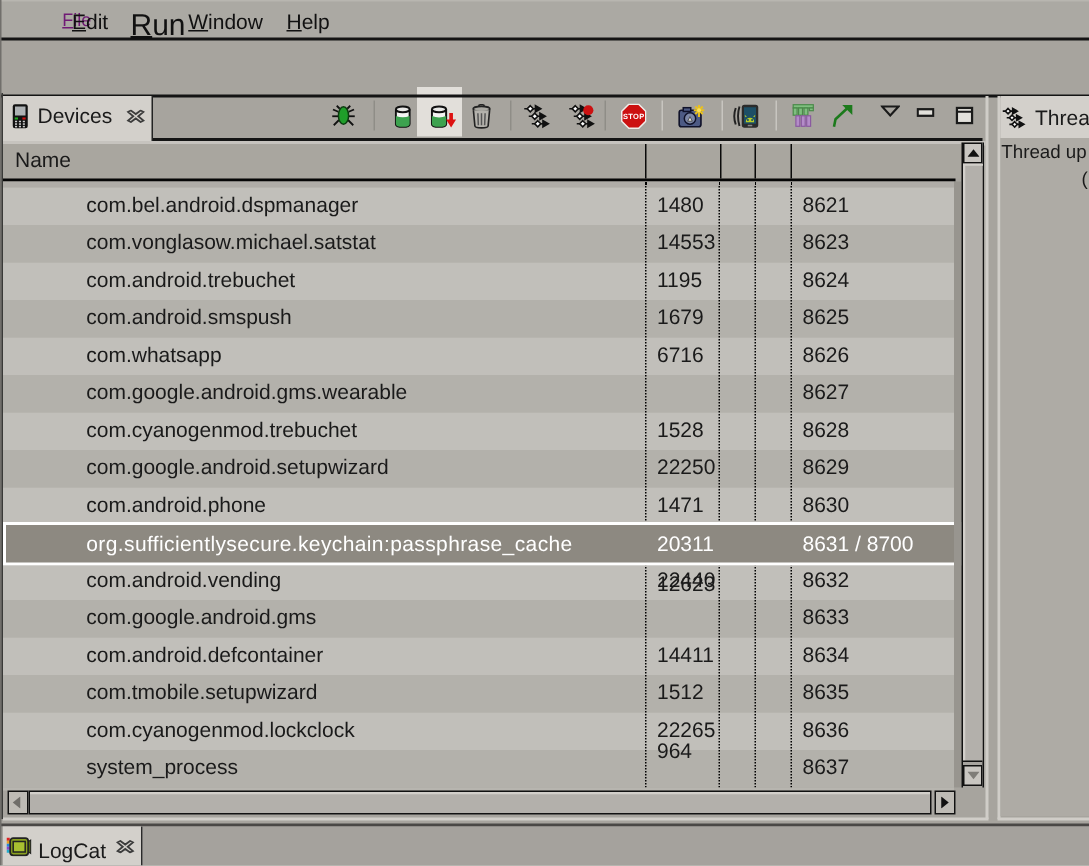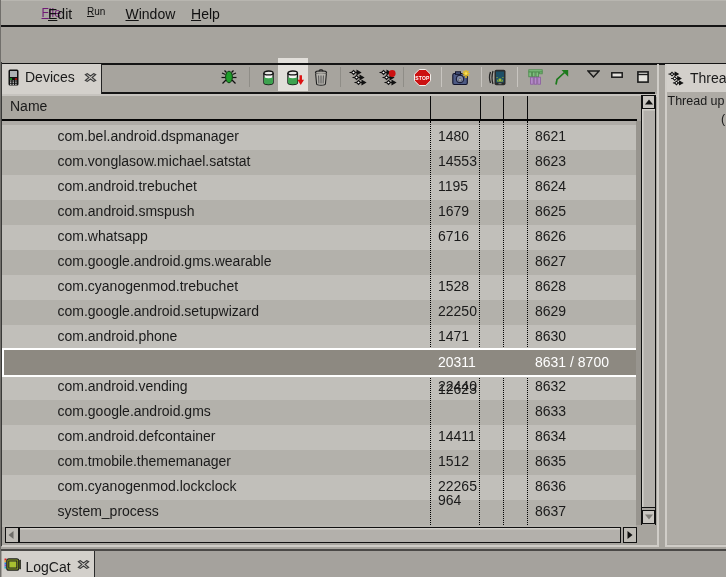--- a/index.html
+++ b/index.html
@@ -11,21 +11,21 @@
 </head>
 <body>
 <div id="win">
 
   <div class="abs" style="left:0;top:0;width:726px;height:26px;background:#aba9a3;"></div>
   <div class="abs" style="left:0;top:0;width:726px;height:1px;background:#b8b6b0;"></div>
   <div class="abs" style="left:0;top:25px;width:726px;height:2px;background:#141414;"></div>
   <div id="menuitems">
       <div class="txt" style="left:11.5px;top:6px;font-size:12px;color:#701a75;padding-left:30px;"><span style="text-decoration:underline;">F</span>ile</div>
       <div class="txt" style="left:48px;top:6px;font-size:14px;color:#111;"><span style="text-decoration:underline;">E</span>dit</div>
-      <div class="txt" style="left:87px;top:6px;font-size:10px;color:#111;"><span style="text-decoration:underline;">R</span>un</div>
+      <div class="txt" style="left:87px;top:6px;font-size:20px;color:#111;"><span style="text-decoration:underline;">R</span>un</div>
       <div class="txt" style="left:125.5px;top:6px;font-size:14px;color:#111;"><span style="text-decoration:underline;">W</span>indow</div>
       <div class="txt" style="left:191px;top:6px;font-size:14px;color:#111;"><span style="text-decoration:underline;">H</span>elp</div>
     </div>
 
   <div class="abs" style="left:277.5px;top:58px;width:30px;height:33px;background:#e2dfda;"></div>
 
   <div class="abs" style="left:0;top:62.5px;width:726px;height:2px;background:#141414;"></div>
 
   <div class="abs" style="left:101.5px;top:91.5px;width:553px;height:2px;background:#141414;"></div>
 
@@ -88,41 +88,42 @@
       <div class="txt" style="left:535px;top:378.2px;font-size:14px;">8632</div>
       <div class="abs" style="left:2px;top:400.2px;width:634px;height:25px;background:#b3b1ab;"></div>
       <div class="txt" style="left:57.5px;top:403.2px;font-size:14px;">com.google.android.gms</div>
       <div class="txt" style="left:438px;top:381px;font-size:14px;">12623</div>
       <div class="txt" style="left:535px;top:403.2px;font-size:14px;">8633</div>
       <div class="abs" style="left:2px;top:425.2px;width:634px;height:25px;background:#c1bfba;"></div>
       <div class="txt" style="left:57.5px;top:428.2px;font-size:14px;">com.android.defcontainer</div>
       <div class="txt" style="left:438px;top:428.2px;font-size:14px;">14411</div>
       <div class="txt" style="left:535px;top:428.2px;font-size:14px;">8634</div>
       <div class="abs" style="left:2px;top:450.2px;width:634px;height:25px;background:#b3b1ab;"></div>
-      <div class="txt" style="left:57.5px;top:453.2px;font-size:14px;">com.tmobile.thememanager</div>
+      <div class="txt" style="left:57.5px;top:453.2px;font-size:14px;">com.tmobile.setupwizard</div>
       <div class="txt" style="left:438px;top:453.2px;font-size:14px;">1512</div>
       <div class="txt" style="left:535px;top:453.2px;font-size:14px;">8635</div>
       <div class="abs" style="left:2px;top:475.2px;width:634px;height:25px;background:#c1bfba;"></div>
       <div class="txt" style="left:57.5px;top:478.2px;font-size:14px;">com.cyanogenmod.lockclock</div>
       <div class="txt" style="left:438px;top:478.2px;font-size:14px;">22265</div>
       <div class="txt" style="left:535px;top:478.2px;font-size:14px;">8636</div>
       <div class="abs" style="left:2px;top:500.2px;width:634px;height:25px;background:#b3b1ab;"></div>
       <div class="txt" style="left:57.5px;top:503.2px;font-size:14px;">system_process</div>
       <div class="txt" style="left:438px;top:492px;font-size:14px;">964</div>
       <div class="txt" style="left:535px;top:503.2px;font-size:14px;">8637</div>
     </div>
 
   <div id="dots">
       <div class="abs" style="left:430px;top:121px;width:0px;height:404px;border-left:1.2px dotted #000;"></div>
       <div class="abs" style="left:479px;top:121px;width:0px;height:404px;border-left:1.2px dotted #000;"></div>
       <div class="abs" style="left:503px;top:121px;width:0px;height:404px;border-left:1.2px dotted #000;"></div>
       <div class="abs" style="left:527px;top:121px;width:0px;height:404px;border-left:1.2px dotted #000;"></div>
     </div>
 
   <div class="abs" style="left:2px;top:347.8px;width:639.5px;height:29.6px;background:#8d8981;border:2.5px solid #ffffff;box-sizing:border-box;"></div>
+  <div class="txt" style="left:57.5px;top:353.5px;font-size:14px;letter-spacing:0.26px;color:#ffffff;">org.sufficientlysecure.keychain:passphrase_cache</div>
   <div class="txt" style="left:438px;top:353.5px;font-size:14px;color:#ffffff;">20311</div>
   <div class="txt" style="left:535px;top:353.5px;font-size:14px;color:#ffffff;">8631 / 8700</div>
 
   <div class="abs" style="left:636px;top:121px;width:5px;height:404px;background:#98958f;"></div>
 
   <div class="abs" style="left:641px;top:95px;width:15px;height:430px;background:#a8a5a0;border-left:1.2px solid #111;border-right:1.2px solid #111;box-sizing:border-box;"></div>
   <div class="abs" id="vup" style="left:642px;top:95px;width:13px;height:13.5px;background:#c9c6c1;border:1.2px solid #111;box-sizing:border-box;"></div>
   <div class="abs" style="left:642px;top:108.5px;width:13px;height:399px;background:#b3b0ab;border-bottom:1.5px solid #111;box-sizing:border-box;box-shadow:inset 1.5px 1.5px 0 #d2cfca;"></div>
   <div class="abs" id="vdn" style="left:642px;top:509.5px;width:13px;height:14px;background:#c9c6c1;border:1.2px solid #111;box-sizing:border-box;"></div>
 

